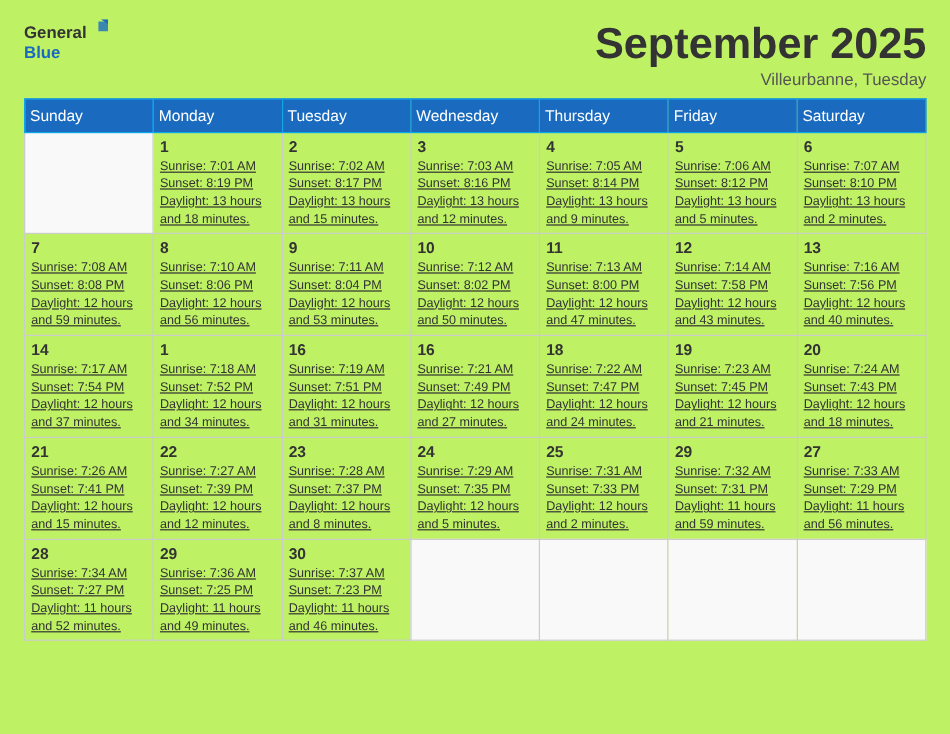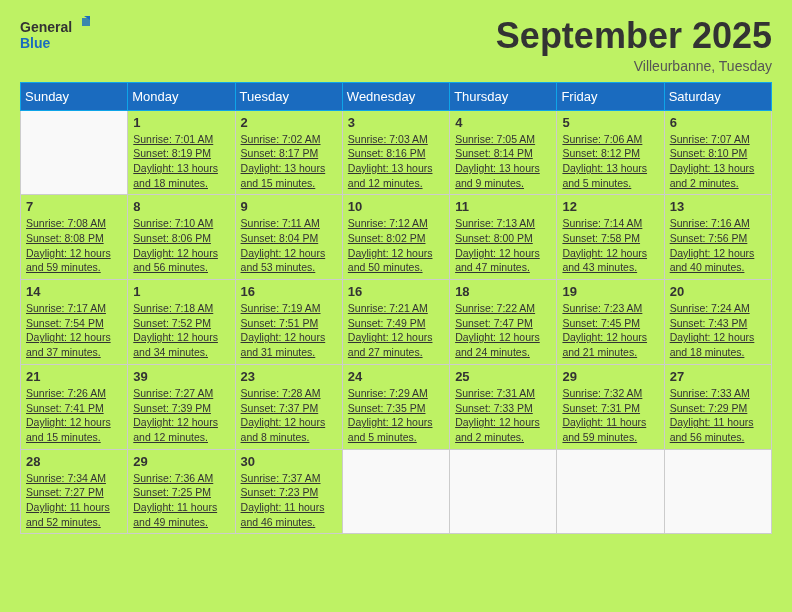--- a/index.html
+++ b/index.html
@@ -200,21 +200,21 @@
             <span class="day-number">20</span>
             <div class="cell-info">Sunrise: 7:24 AM<br>Sunset: 7:43 PM<br>Daylight: 12 hours<br>and 18 minutes.</div>
           </td>
         </tr>
         <tr>
           <td>
             <span class="day-number">21</span>
             <div class="cell-info">Sunrise: 7:26 AM<br>Sunset: 7:41 PM<br>Daylight: 12 hours<br>and 15 minutes.</div>
           </td>
           <td>
-            <span class="day-number">39</span>
+            <span class="day-number">22</span>
             <div class="cell-info">Sunrise: 7:27 AM<br>Sunset: 7:39 PM<br>Daylight: 12 hours<br>and 12 minutes.</div>
           </td>
           <td>
             <span class="day-number">23</span>
             <div class="cell-info">Sunrise: 7:28 AM<br>Sunset: 7:37 PM<br>Daylight: 12 hours<br>and 8 minutes.</div>
           </td>
           <td>
             <span class="day-number">24</span>
             <div class="cell-info">Sunrise: 7:29 AM<br>Sunset: 7:35 PM<br>Daylight: 12 hours<br>and 5 minutes.</div>
           </td>

